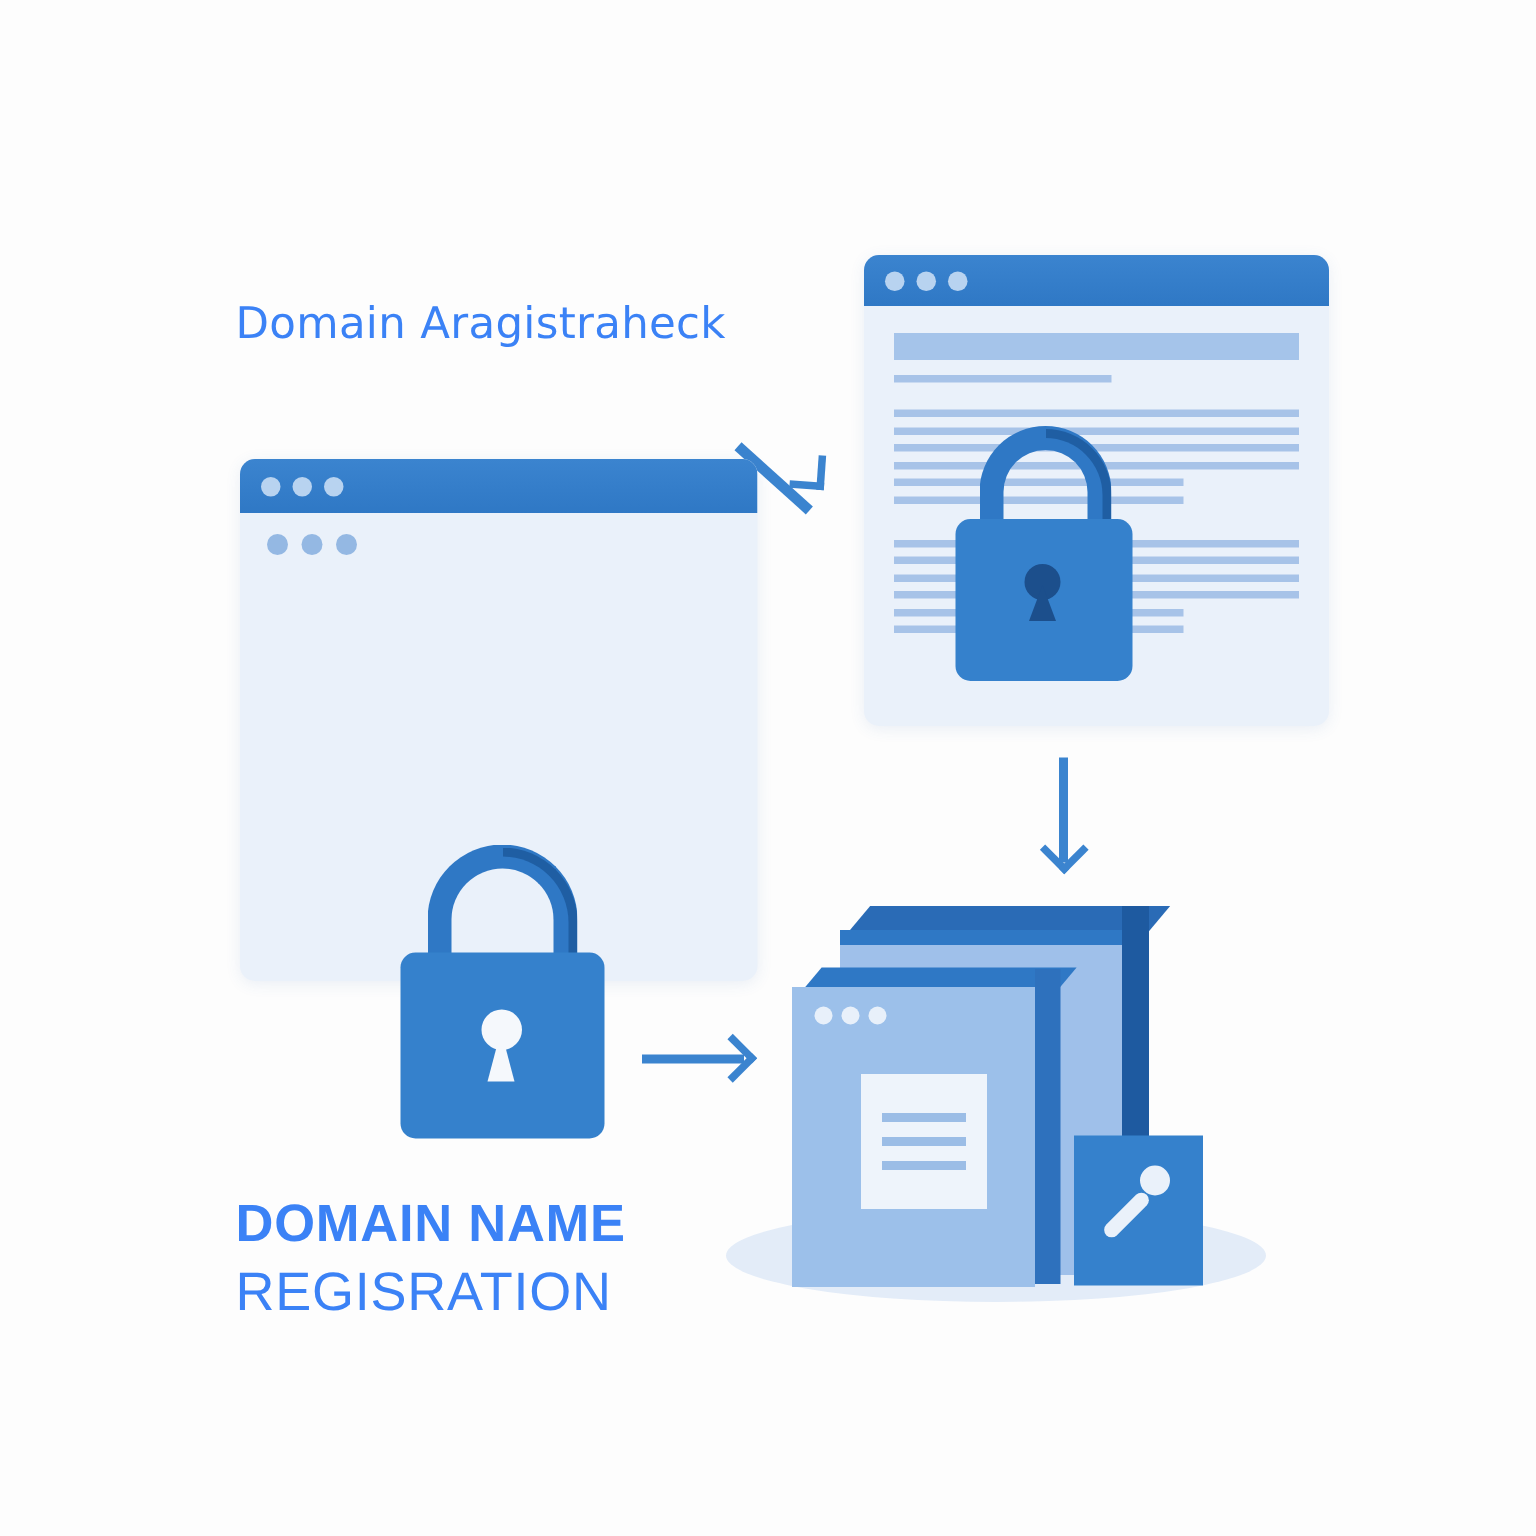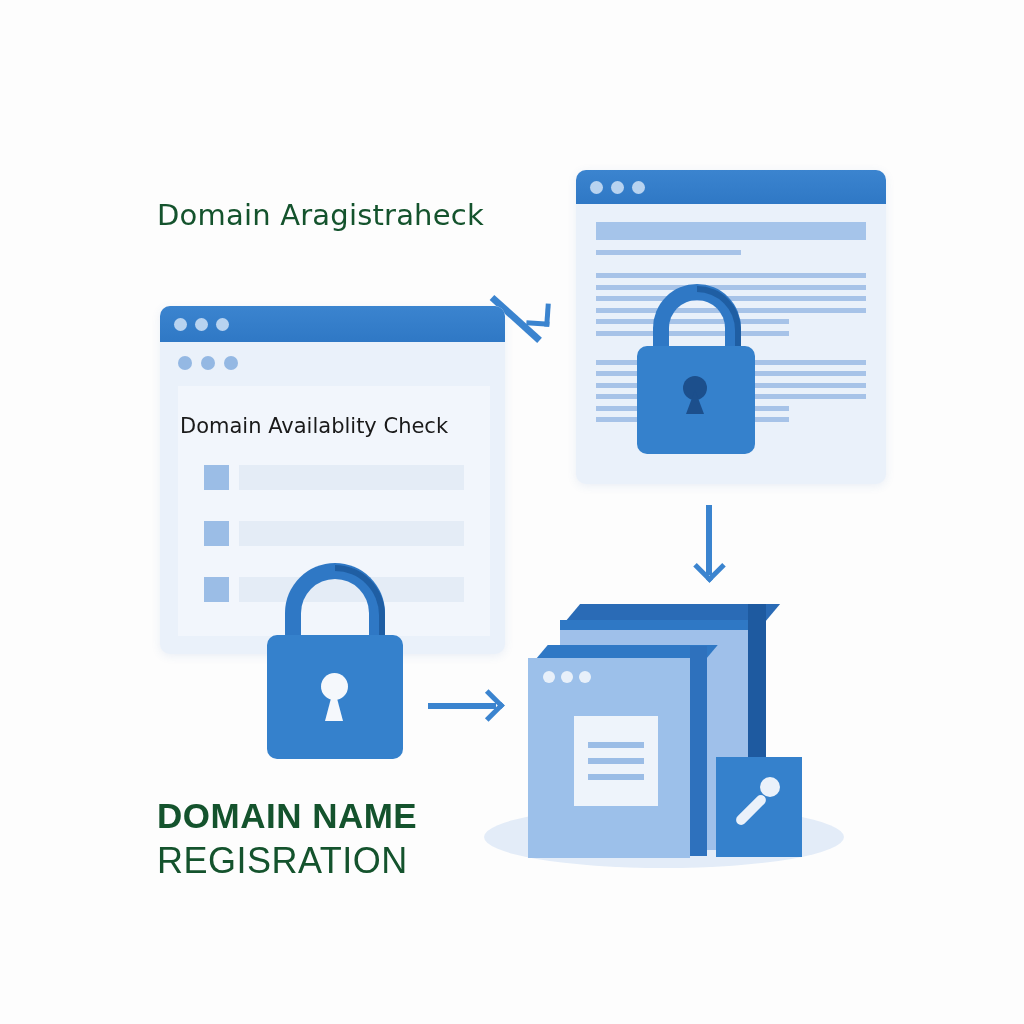--- a/index.html
+++ b/index.html
@@ -1,18 +1,18 @@
 <!DOCTYPE html>
 <html><head>
 <meta charset="utf-8">
 <style>
   html, body { margin:0; padding:0; }
   body { width:1024px; height:1024px; background:#fdfdfd; position:relative; overflow:hidden; font-family:"DejaVu Sans", sans-serif; }
   .abs { position:absolute; }
-  .txt { color:#14532d; white-space:nowrap; }
+  .txt { color:#3b82f6; white-space:nowrap; }
   .title-top { left:157px; top:198px; font-size:29px; letter-spacing:0.2px; }
   .title-bottom-1 { left:157px; top:796px; font-size:35px; font-weight:bold; font-family:"Liberation Sans", sans-serif; letter-spacing:0.5px; }
   .title-bottom-2 { left:157px; top:840px; font-size:36px; font-family:"Liberation Sans", sans-serif; letter-spacing:0.5px; }
 
   .win { background:#eaf1fa; border-radius:10px; box-shadow:0 2px 10px rgba(60,110,180,0.10); overflow:hidden; }
   .win-bar { height:36px; background:linear-gradient(#3b84cf,#2f78c5); display:flex; align-items:center; padding-left:14px; gap:8px; }
   .dot { width:13px; height:13px; border-radius:50%; background:#b8d3f0; }
   .dot.soft { background:#94b8e3; width:14px; height:14px; }
 
   
@@ -69,35 +69,20 @@
 <div class="abs win" id="win-left">
   <div class="win-bar">
     <span class="dot"></span>
     <span class="dot"></span>
     <span class="dot"></span>
   </div>
   <div class="inner-dots">
     <span class="dot soft"></span>
       <span class="dot soft"></span>
       <span class="dot soft"></span>
-  </div>
-  <div class="panel">
-    <div class="check-label">Domain Availablity Check</div>
-    <div class="row" style="top:79px;">
-        <span class="sq"></span>
-        <span class="bar"></span>
-      </div>
-    <div class="row" style="top:135px;">
-        <span class="sq"></span>
-        <span class="bar"></span>
-      </div>
-    <div class="row" style="top:191px;">
-        <span class="sq"></span>
-        <span class="bar"></span>
-      </div>
   </div>
 </div>
 
 <div class="abs win" id="win-right">
   <div class="win-bar" style="height:34px;">
     <span class="dot"></span>
     <span class="dot"></span>
     <span class="dot"></span>
   </div>
   <div class="line" style="left:20px;top:52px;width:270px;height:18px;background:#a5c4ea;"></div>

